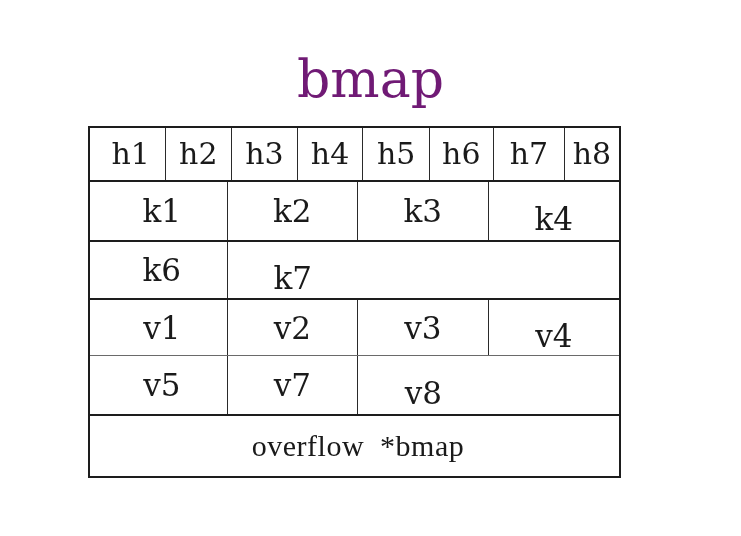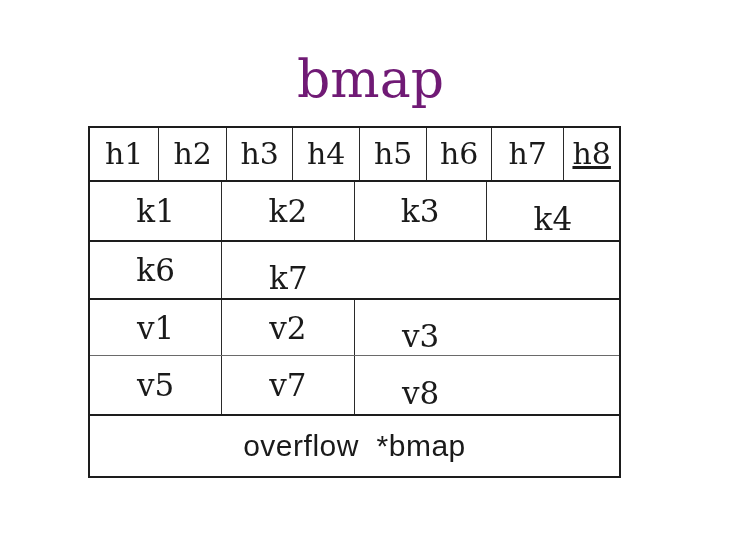--- a/index.html
+++ b/index.html
@@ -44,20 +44,21 @@
     border: 2px solid #1d1d1d;
     background: #ffffff;
   }
 
   .row {
     position: absolute;
     left: 0;
     width: 100%;
     box-sizing: border-box;
     display: flex;
+    padding-left: 7px;
   }
 
   .cell {
     box-sizing: border-box;
     display: flex;
     align-items: center;
     justify-content: center;
     white-space: pre;
     color: #1a1a1a;
   }
@@ -66,21 +67,21 @@
   #row-header {
     top: 0;
     height: 54px;                 
     border-bottom: 2px solid #1d1d1d;
   }
   #row-header .cell {
     font-size: 30px;
     line-height: 34px;
     border-right: 1px solid #2a2a2a;
   }
-  #row-header .cell:last-child { border-right: none; text-decoration: underline; }
+  #row-header .cell:last-child { border-right: none; }
 
   
   .row-quad .cell {
     width: 25%;
     font-size: 31px;
     line-height: 36px;
     border-right: 1px solid #2a2a2a;
   }
   .row-quad .cell:last-child { border-right: none; margin-top: 16px; }
 
@@ -90,21 +91,21 @@
   #row-v5 { top: 227px; height: 59px; border-top: 1px solid #6a6a6a; }    
 
   
   #row-overflow {
     top: 286px;                    
     height: 62px;
     border-top: 2px solid #1d1d1d;
   }
   #row-overflow .cell {
     width: 100%;
-    font-family: Liberation Sans, sans-serif;
+    font-family: Liberation Serif, serif;
     font-size: 30px;
     line-height: 34px;
     letter-spacing: 0.5px;
   }
 </style>
 </head>
 <body>
 
 <div id="canvas">
 
@@ -166,20 +167,23 @@
     <div class="row row-quad" id="row-v1">
       <div class="cell">
         <span>v1</span>
       </div>
       <div class="cell">
         <span>v2</span>
       </div>
       <div class="cell">
         <span>v3</span>
       </div>
+      <div class="cell">
+        <span>v4</span>
+      </div>
     </div>
 
     <div class="row row-quad" id="row-v5">
       <div class="cell">
         <span>v5</span>
       </div>
       <div class="cell">
         <span>v7</span>
       </div>
       <div class="cell">

